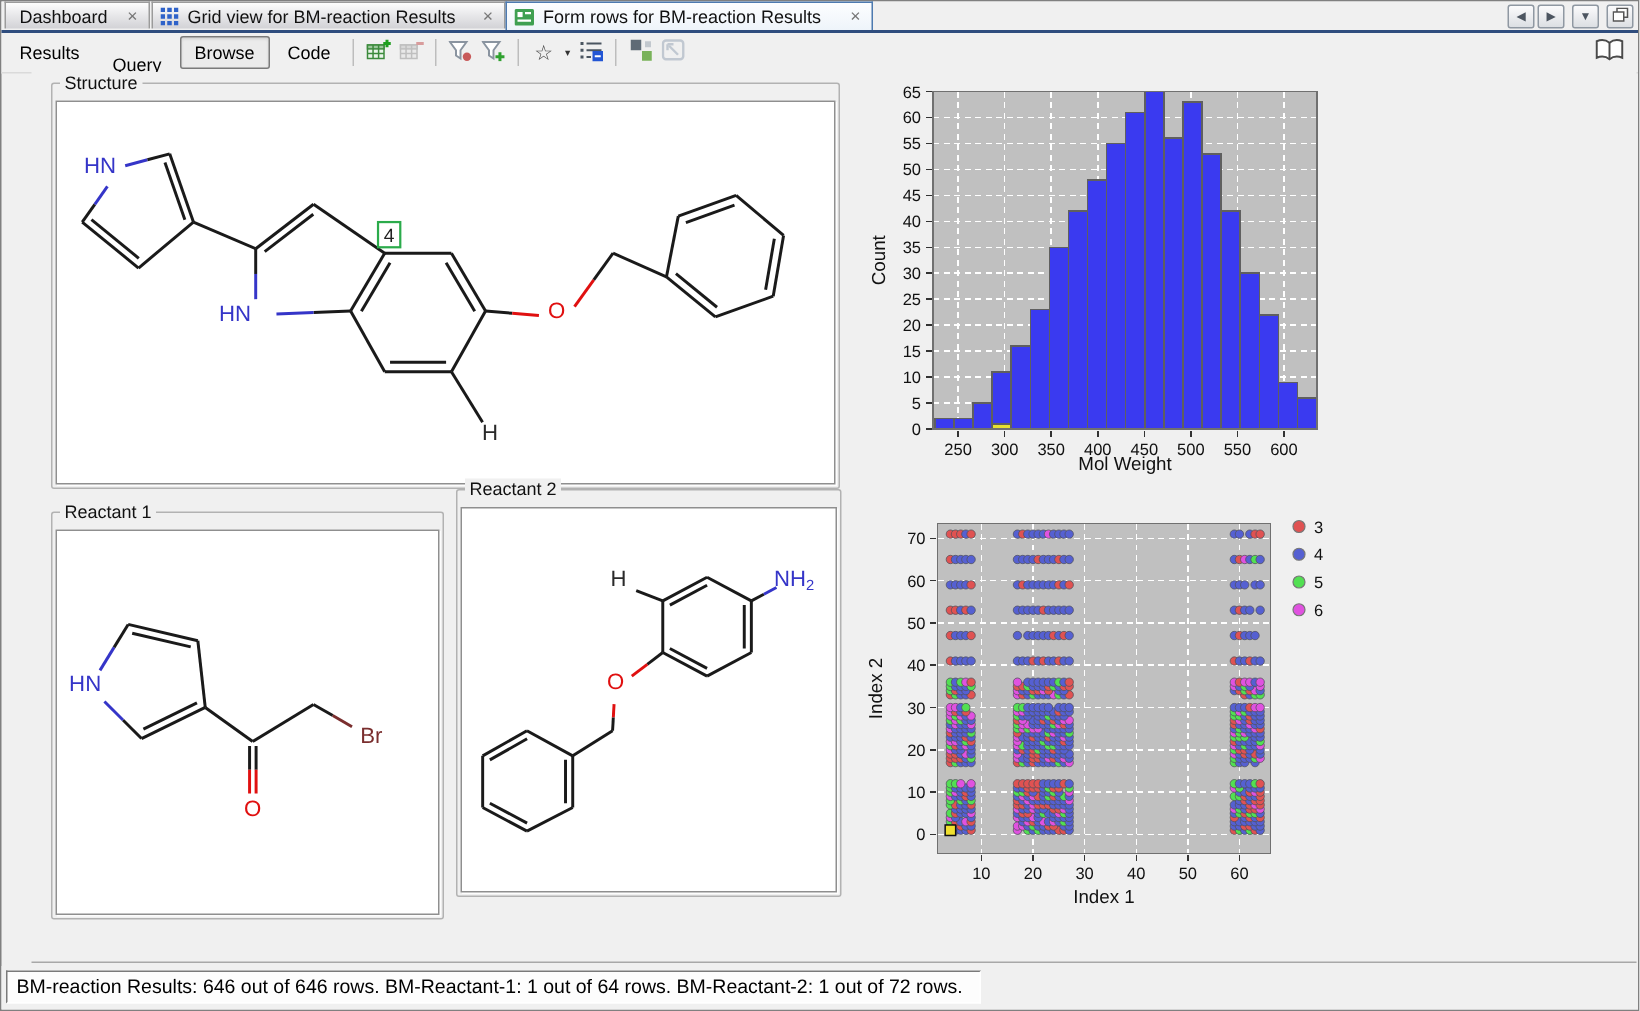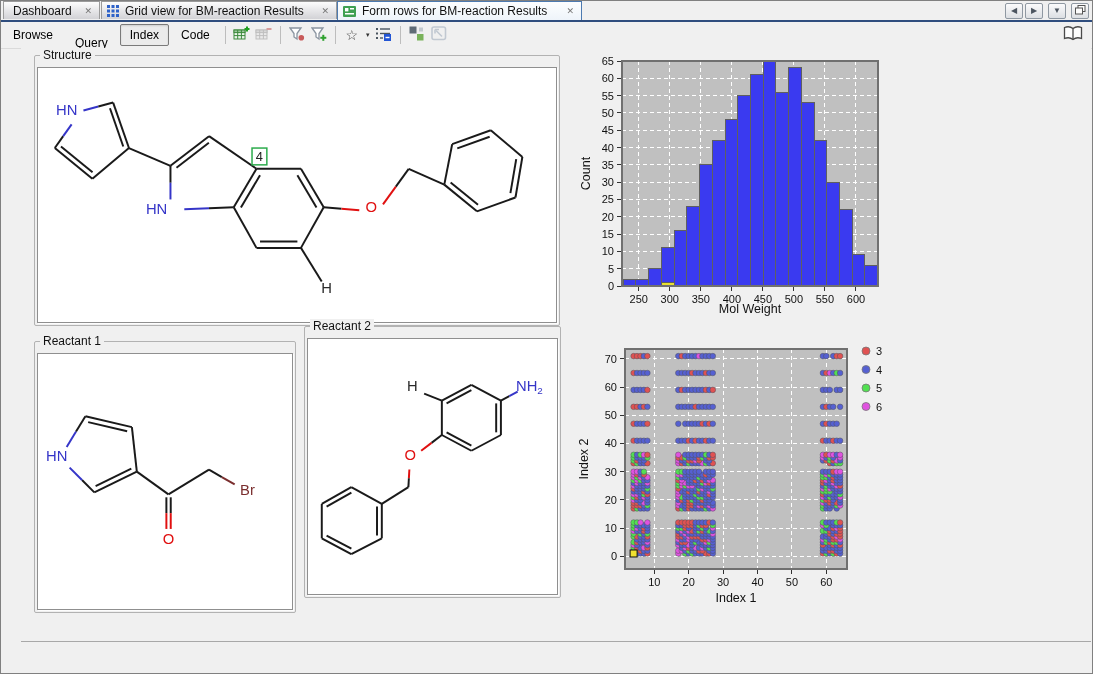--- a/index.html
+++ b/index.html
@@ -139,23 +139,23 @@
           <svg width="11" height="10">
             <rect x="3" y="0.5" width="7" height="6" fill="#fdfdfd" stroke="#555" stroke-width="1"></rect>
             <rect x="0.5" y="3" width="7" height="6" fill="#fdfdfd" stroke="#555" stroke-width="1"></rect>
           </svg>
         </span>
       </div>
     </div>
   </div>
 
   <div class="toolbar">
-    <button class="tbtn" style="background:none;border:1px solid transparent;font:inherit;">Browse</button>
+    <button class="tbtn" style="background:none;border:1px solid transparent;font:inherit;">Results</button>
     <button class="tbtn" style="background:none;border:1px solid transparent;font:inherit;margin-top:16px;">Query</button>
-    <button class="tbtn pressed" style="font:inherit;">Index</button>
+    <button class="tbtn pressed" style="font:inherit;">Browse</button>
     <button class="tbtn" style="background:none;border:1px solid transparent;font:inherit;">Code</button>
 
     <div class="sep"></div>
 
     <div class="ibtn">
       <span>
         <svg width="17" height="15">
           <rect x="1" y="4" width="11" height="9" fill="#eaf4ea" stroke="#3c8a3c" stroke-width="1"></rect>
           <rect x="1" y="4" width="11" height="2.6" fill="#9cc79c" stroke="#3c8a3c" stroke-width="1"></rect>
           <line x1="4.7" y1="4" x2="4.7" y2="13" stroke="#3c8a3c"></line>
@@ -1270,14 +1270,17 @@
           <text x="298" y="37.5" font-size="11" fill="#111" font-family="'Liberation Sans',sans-serif">4</text>
           <circle cx="288" cy="52" r="4" fill="#52e052" stroke="#777" stroke-width="0.8"></circle>
           <text x="298" y="56" font-size="11" fill="#111" font-family="'Liberation Sans',sans-serif">5</text>
           <circle cx="288" cy="70.5" r="4" fill="#e052e0" stroke="#777" stroke-width="0.8"></circle>
           <text x="298" y="74.5" font-size="11" fill="#111" font-family="'Liberation Sans',sans-serif">6</text>
         </svg>
     </div>
 
   </div>
 
+  <div class="statusbar">
+    <div class="statusfield">BM-reaction Results: 646 out of 646 rows.  BM-Reactant-1: 1 out of 64 rows.  BM-Reactant-2: 1 out of 72 rows.</div>
+  </div>
 
 </div>
 
 </body></html>

